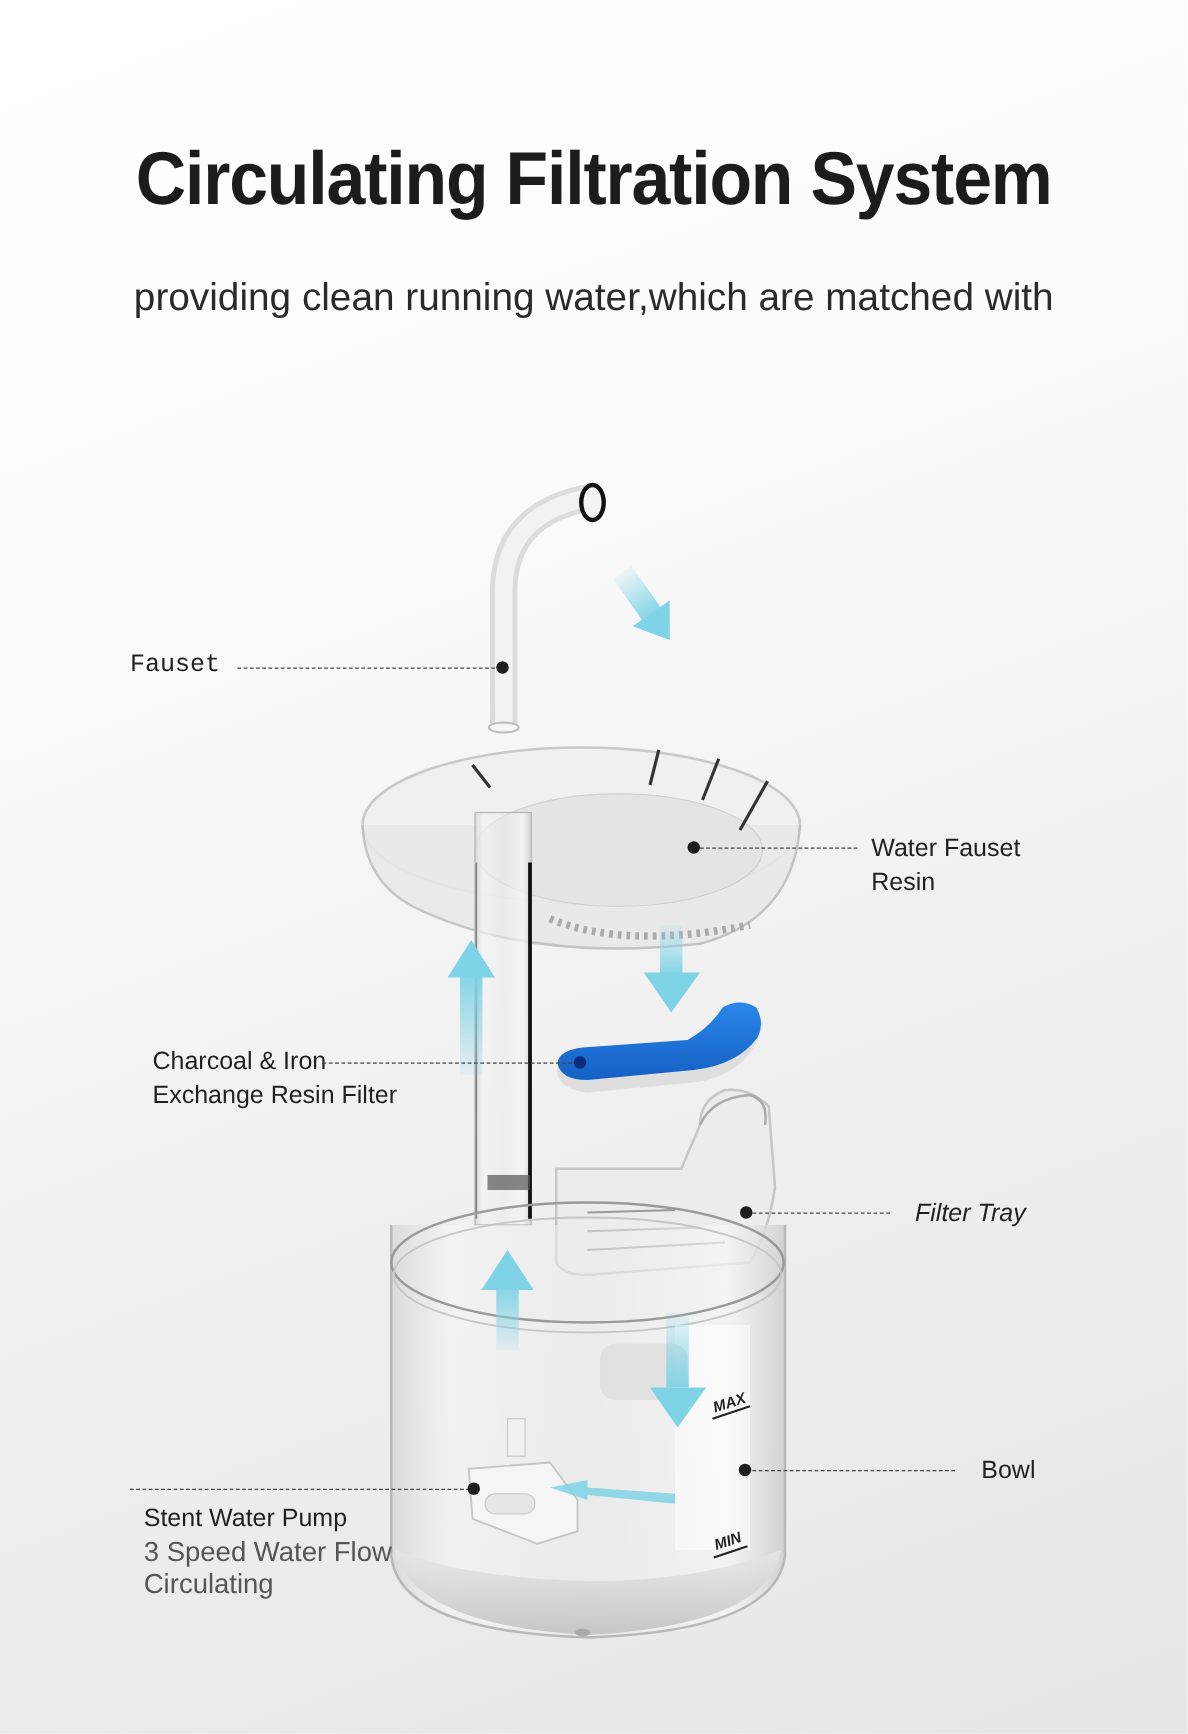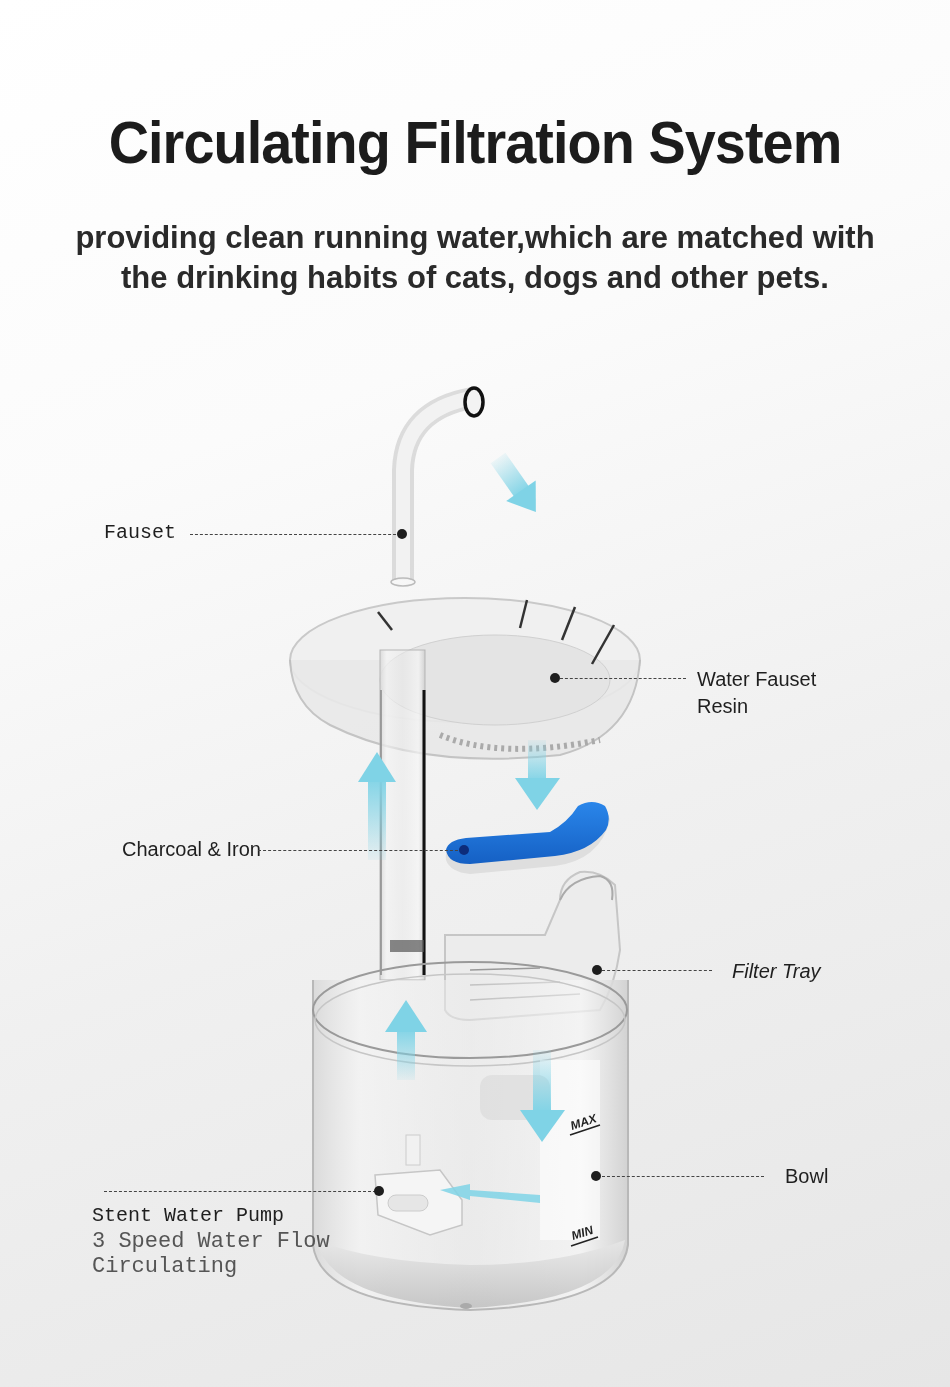--- a/index.html
+++ b/index.html
@@ -14,42 +14,41 @@
     position: absolute; left: 0; top: 108px; width: 950px;
     text-align: center; font-size: 60px; font-weight: bold;
     letter-spacing: -1px; color: #1c1c1c;
     transform: scaleX(0.93); transform-origin: center;
   }
   .subtitle {
     position: absolute; left: 0; top: 218px; width: 950px;
     text-align: center; font-size: 31px; line-height: 40px; color: #2a2a2a;
     font-weight: normal;
   }
-  .subtitle span { display: block; font-weight: bold; }
+  .subtitle span { display: block; }
   .label {
     position: absolute; font-size: 20px; color: #1f1f1f; line-height: 27px;
   }
   .sublabel { font-size: 22px; color: #555; line-height: 25px; }
   .leader {
     position: absolute; height: 0; border-top: 1.5px dashed #444;
   }
   .dot {
     position: absolute; width: 10px; height: 10px; border-radius: 50%;
     background: #1e1e1e; margin: -5px 0 0 -5px;
   }
   .dot.blue { background: #0d2c7a; }
   svg.illus { position: absolute; left: 0; top: 0; }
 </style>
 </head>
 <body>
 
 <h1 class="title">Circulating Filtration System</h1>
 <div class="subtitle">
   <span>providing clean running water,which are matched with</span>
-  <span>the drinking habits of cats, dogs and other pets.</span>
 </div>
 
 <svg class="illus" width="950" height="1387" viewBox="0 0 950 1387">
   <defs>
     <linearGradient id="glass" x1="0" x2="1" y1="0" y2="0">
       <stop offset="0" stop-color="#d8d8d8" stop-opacity="0.9"></stop>
       <stop offset="0.15" stop-color="#f4f4f4" stop-opacity="0.7"></stop>
       <stop offset="0.5" stop-color="#eaeaea" stop-opacity="0.5"></stop>
       <stop offset="0.85" stop-color="#f6f6f6" stop-opacity="0.7"></stop>
       <stop offset="1" stop-color="#cfcfcf" stop-opacity="0.9"></stop>
@@ -173,31 +172,32 @@
 
 <div class="dot" style="left:555px; top:678px;"></div>
 <div class="leader" style="left:560px; top:678px; width:126px;"></div>
 <div class="label" style="left:697px; top:666px;">
   <div>Water Fauset</div>
   <div>Resin</div>
 </div>
 
 <div class="label" style="left:102px; top:836px;margin-left:20px;">
   <div>Charcoal &amp; Iron</div>
+  <div>Exchange Resin Filter</div>
 </div>
 <div class="leader" style="left:258px; top:850px; width:205px;"></div>
 <div class="dot blue" style="left:464px; top:850px;"></div>
 
 <div class="dot" style="left:597px; top:970px;"></div>
 <div class="leader" style="left:602px; top:970px; width:110px;"></div>
 <div class="label" style="left:732px; top:958px;font-style:italic;">Filter Tray</div>
 
 <div class="dot" style="left:596px; top:1176px;"></div>
 <div class="leader" style="left:602px; top:1176px; width:162px;"></div>
 <div class="label" style="left:785px; top:1163px;">Bowl</div>
 
 <div class="leader" style="left:104px; top:1191px; width:272px;"></div>
 <div class="dot" style="left:379px; top:1191px;"></div>
-<div class="label" style="left:92px; top:1202px;font-family:Liberation Mono, monospace;">
+<div class="label" style="left:115px; top:1202px;">
   <div>Stent Water Pump</div>
   <div class="sublabel">3 Speed Water Flow</div>
   <div class="sublabel">Circulating</div>
 </div>
 
 </body></html>

